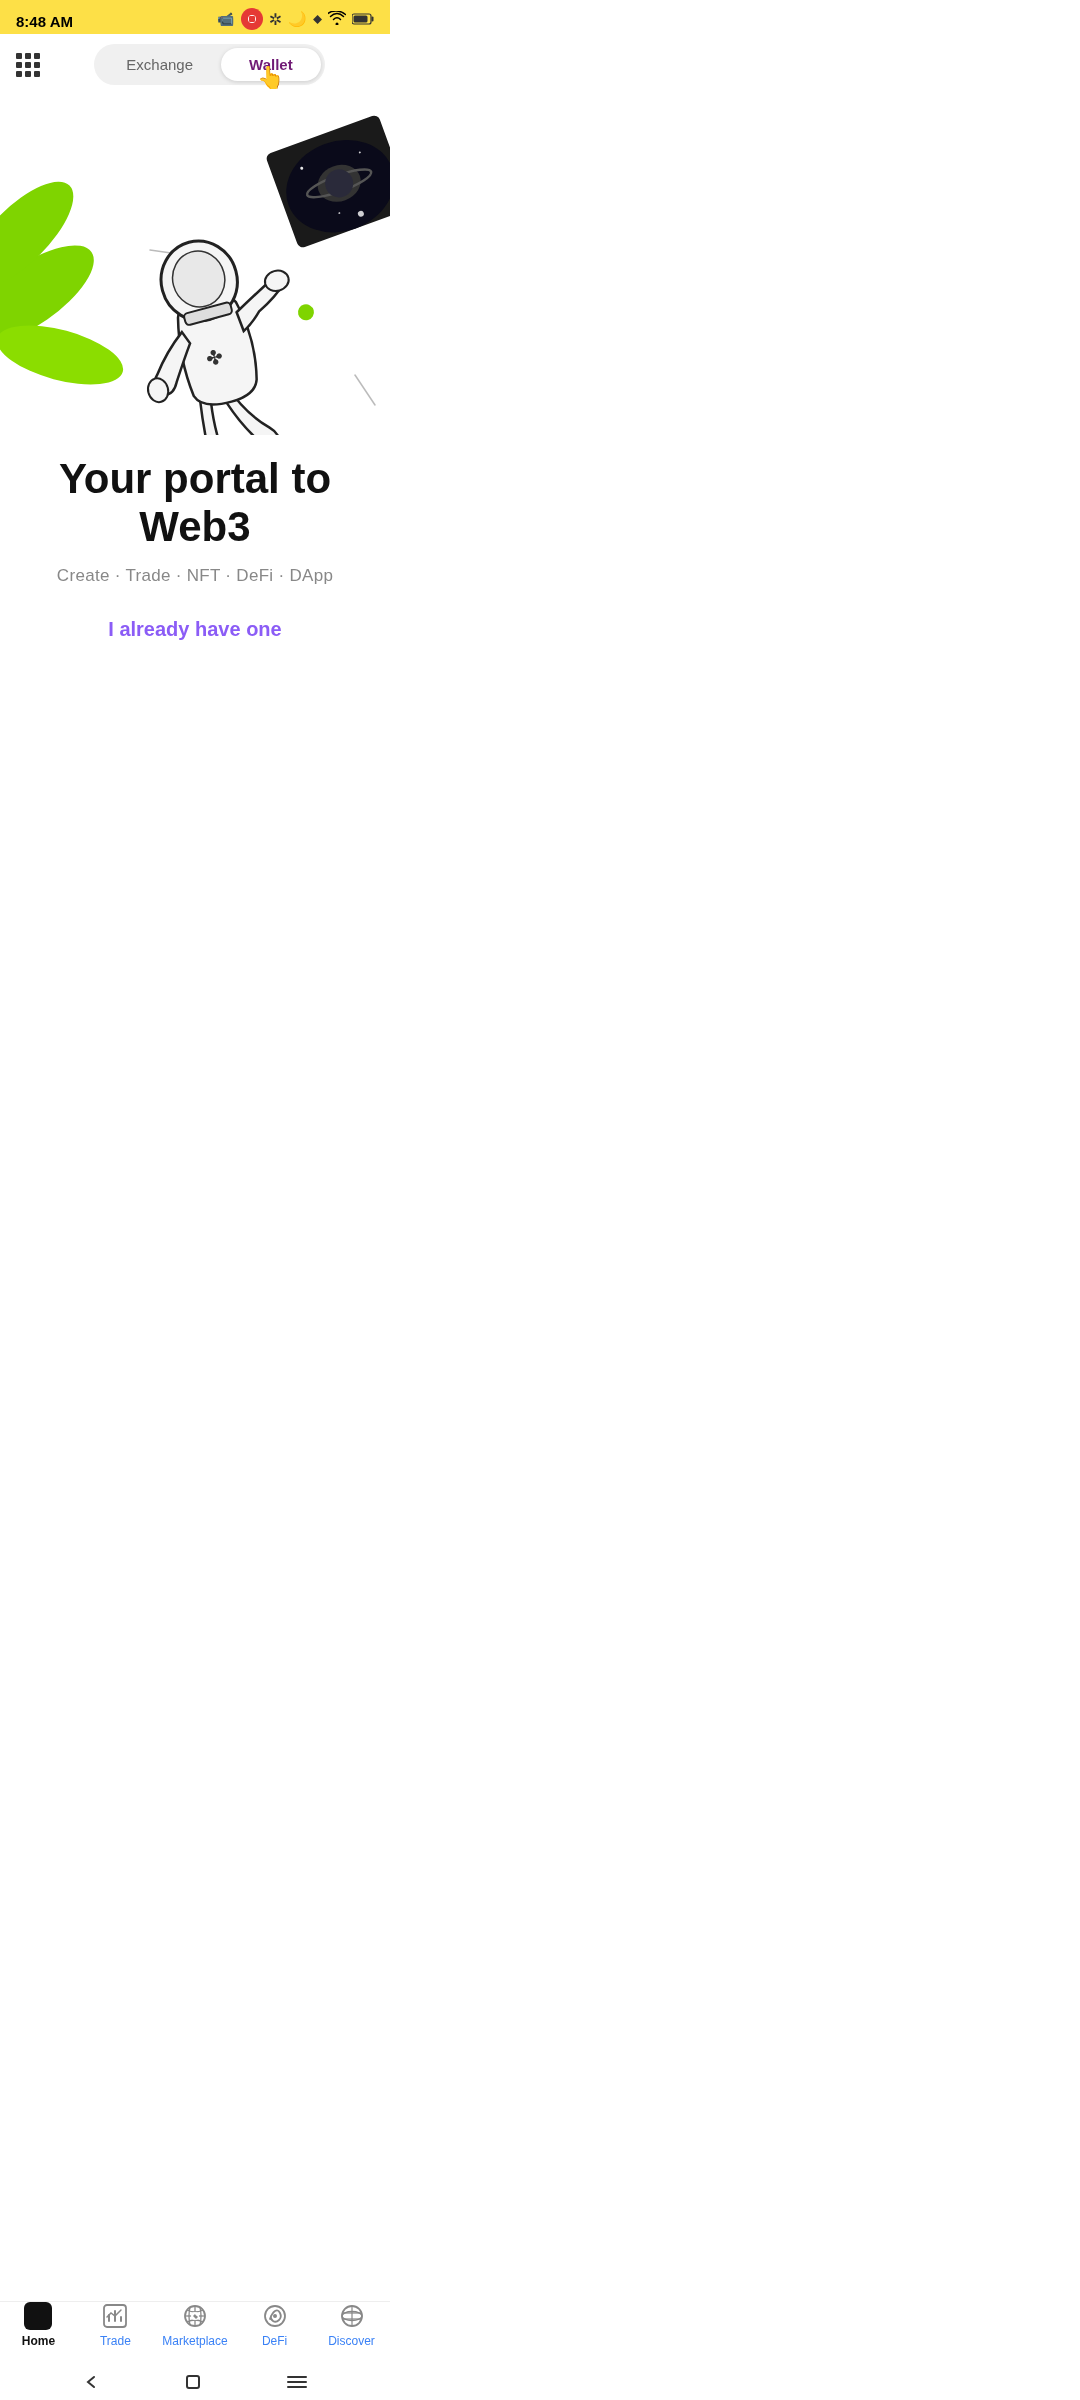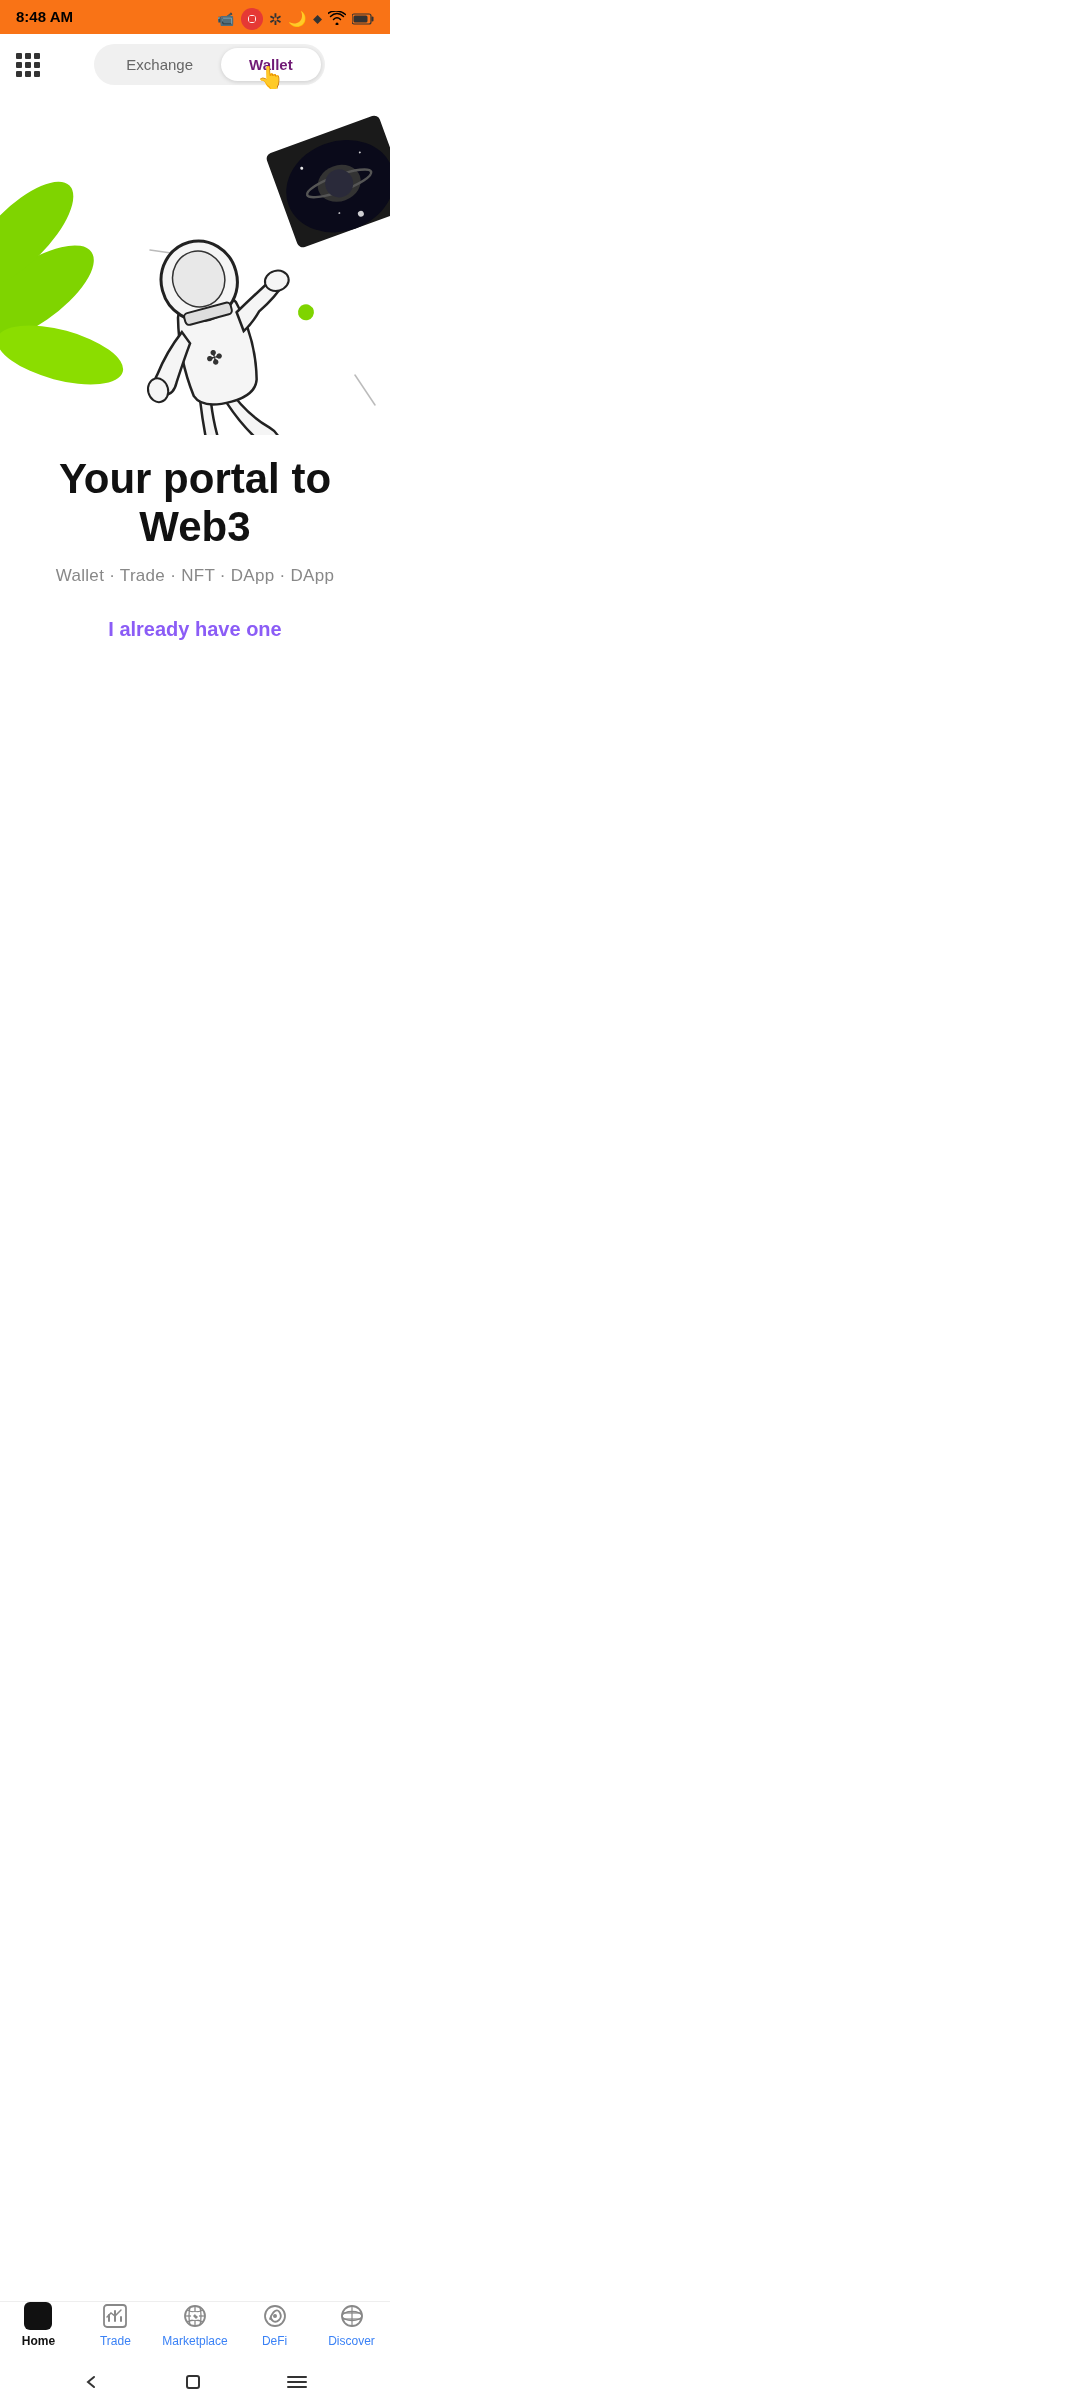--- a/index.html
+++ b/index.html
@@ -11,23 +11,23 @@
       background: #ffffff;
       font-family: -apple-system, BlinkMacSystemFont, 'Segoe UI', sans-serif;
       overflow-x: hidden;
       position: relative;
     }
 
     
     .status-bar {
       display: flex;
       justify-content: space-between;
-      align-items: flex-start;
+      align-items: flex-end;
       padding: 8px 16px 4px;
-      background: #f97316;
+      background: #fde047;
     }
     .status-time {
       font-size: 15px;
       font-weight: 600;
       color: #000;
     }
     .status-icons {
       display: flex;
       align-items: center;
       gap: 6px;
@@ -355,21 +355,21 @@
 
       <rect x="96" y="118" width="48" height="12" rx="4" fill="#ddd" stroke="#222" stroke-width="2"></rect>
 
       <circle cx="215" cy="148" r="8" fill="#7FD400"></circle>
     </g>
   </svg>
 </div>
 
 <div class="hero-text">
   <h1 class="hero-title">Your portal to Web3</h1>
-  <p class="hero-subtitle">Wallet · Trade · NFT · DApp · DApp</p>
+  <p class="hero-subtitle">Create · Trade · NFT · DeFi · DApp</p>
 
   <button class="have-one-btn">I already have one</button>
 </div>
 
 <div style="height: 120px;"></div>
 
 <div class="bottom-nav">
 
   <div class="nav-item active">
     <div class="nav-icon">

